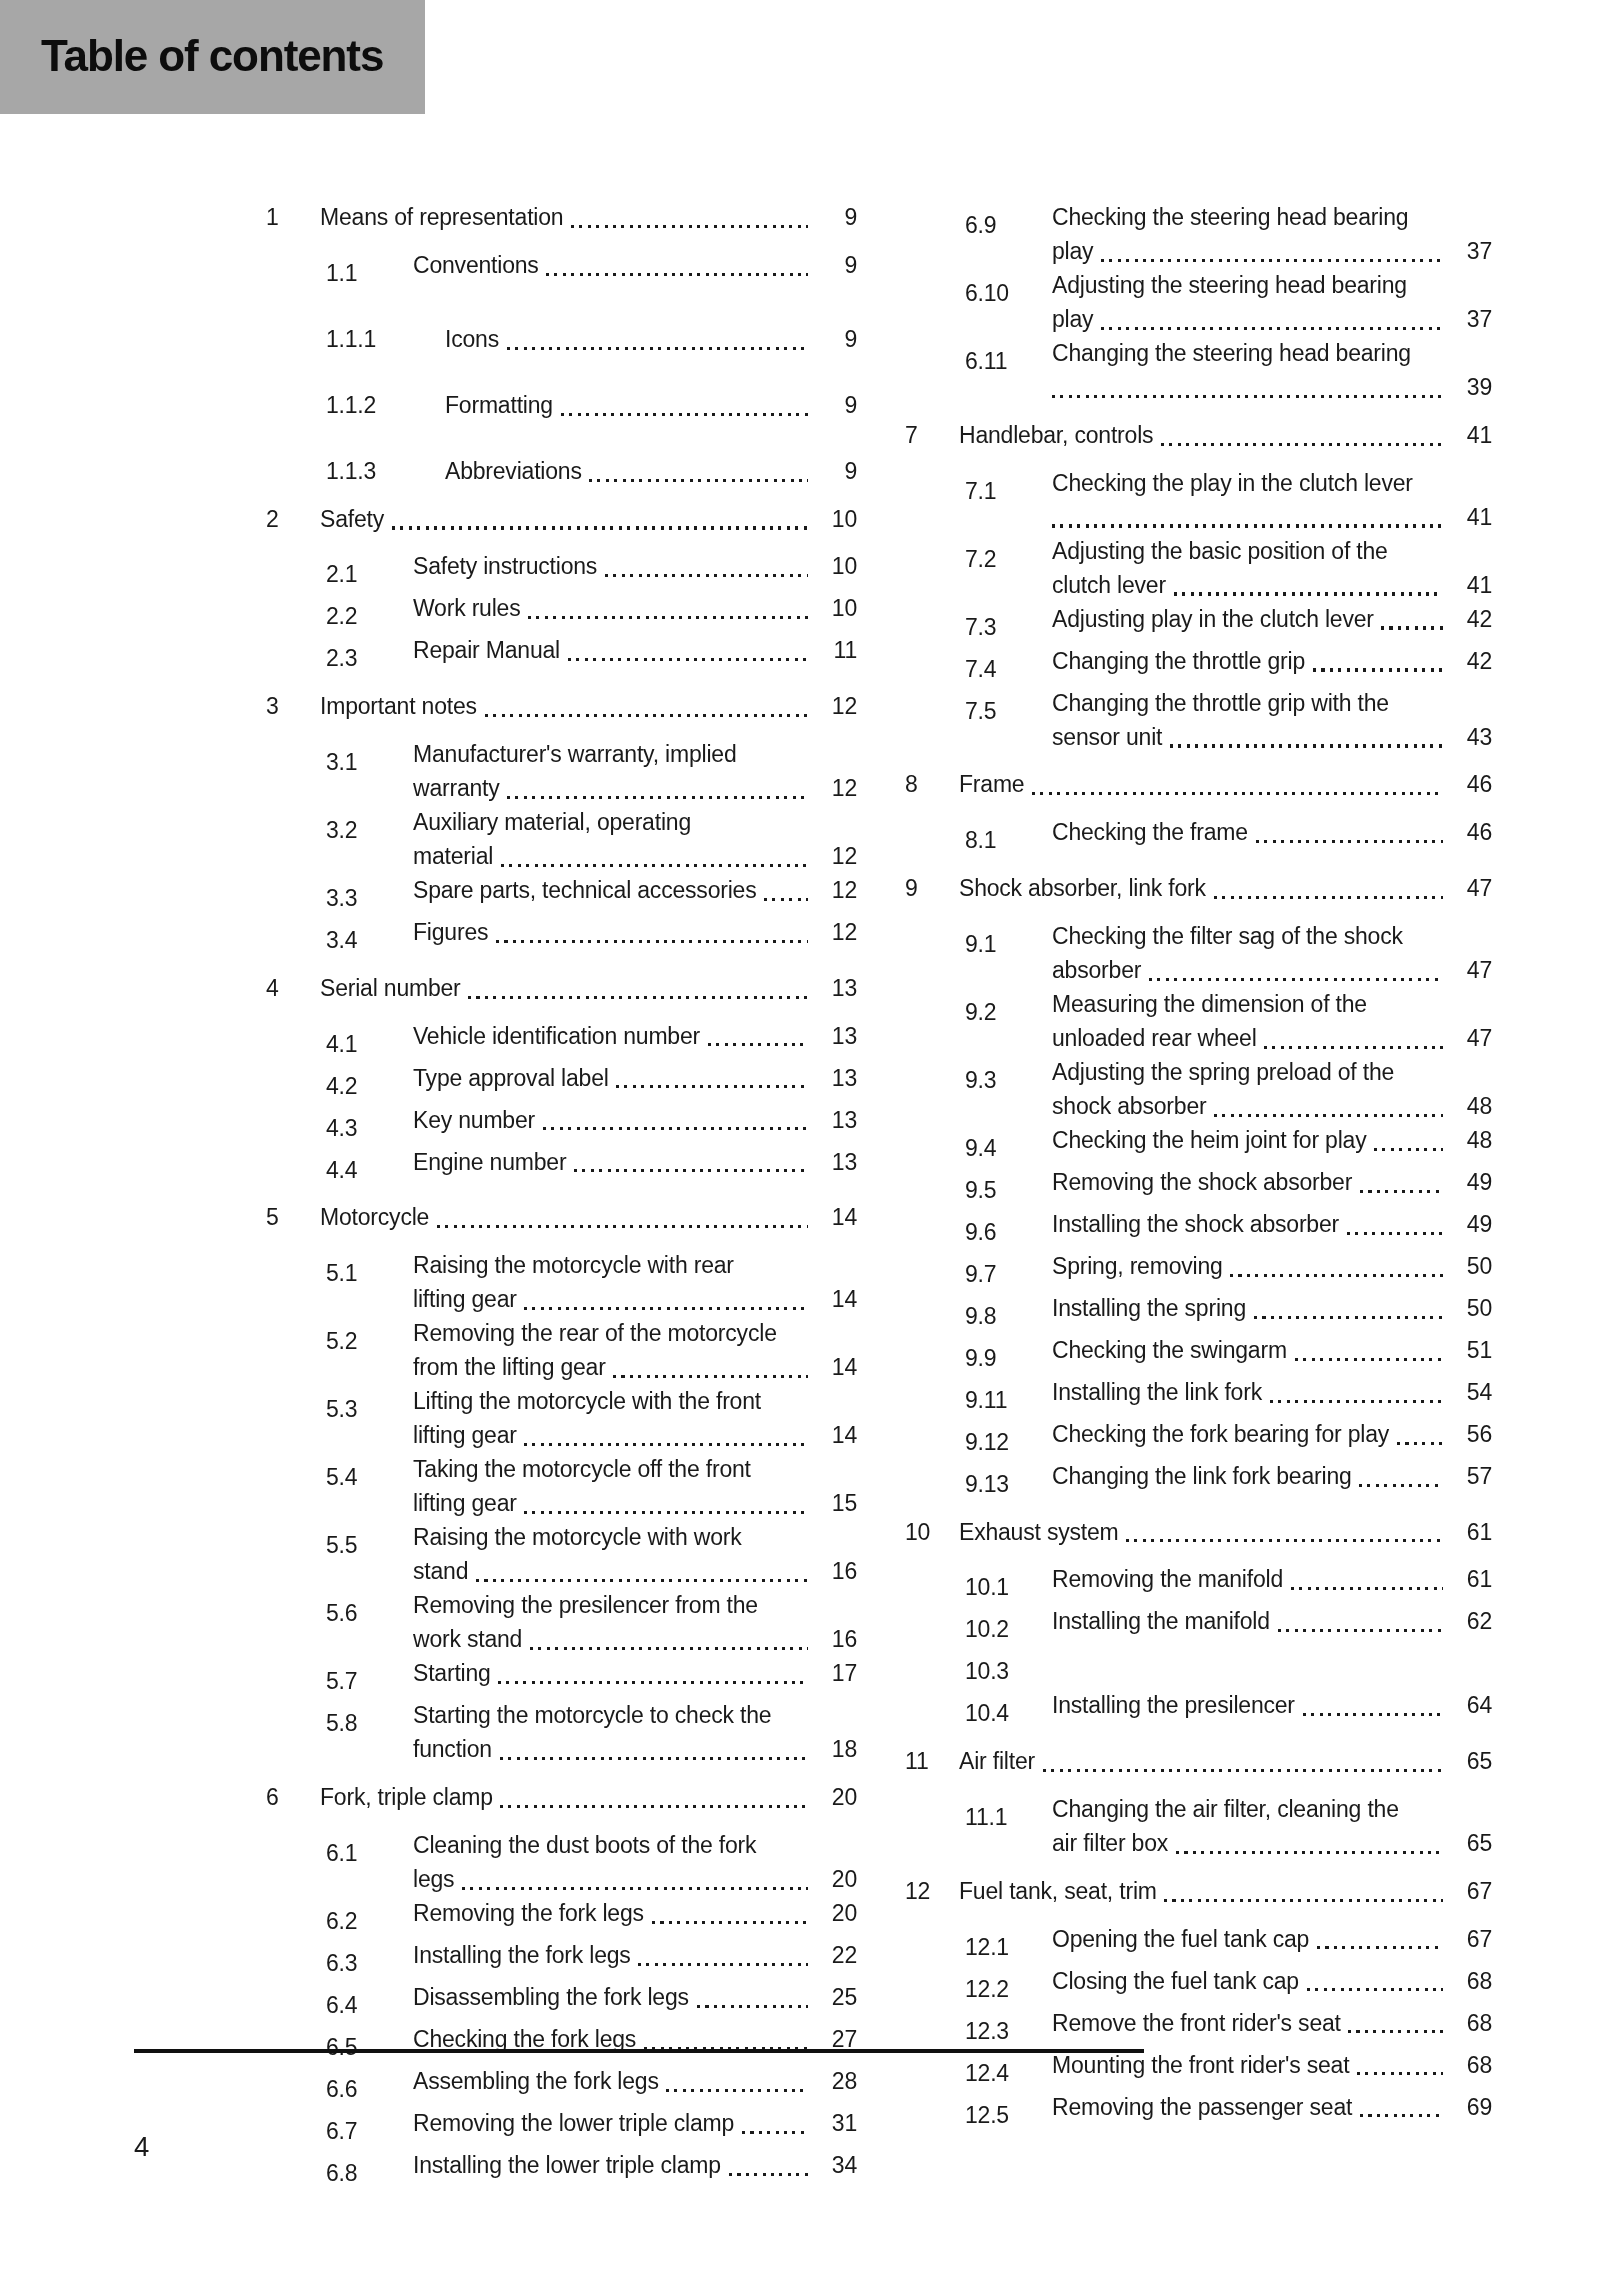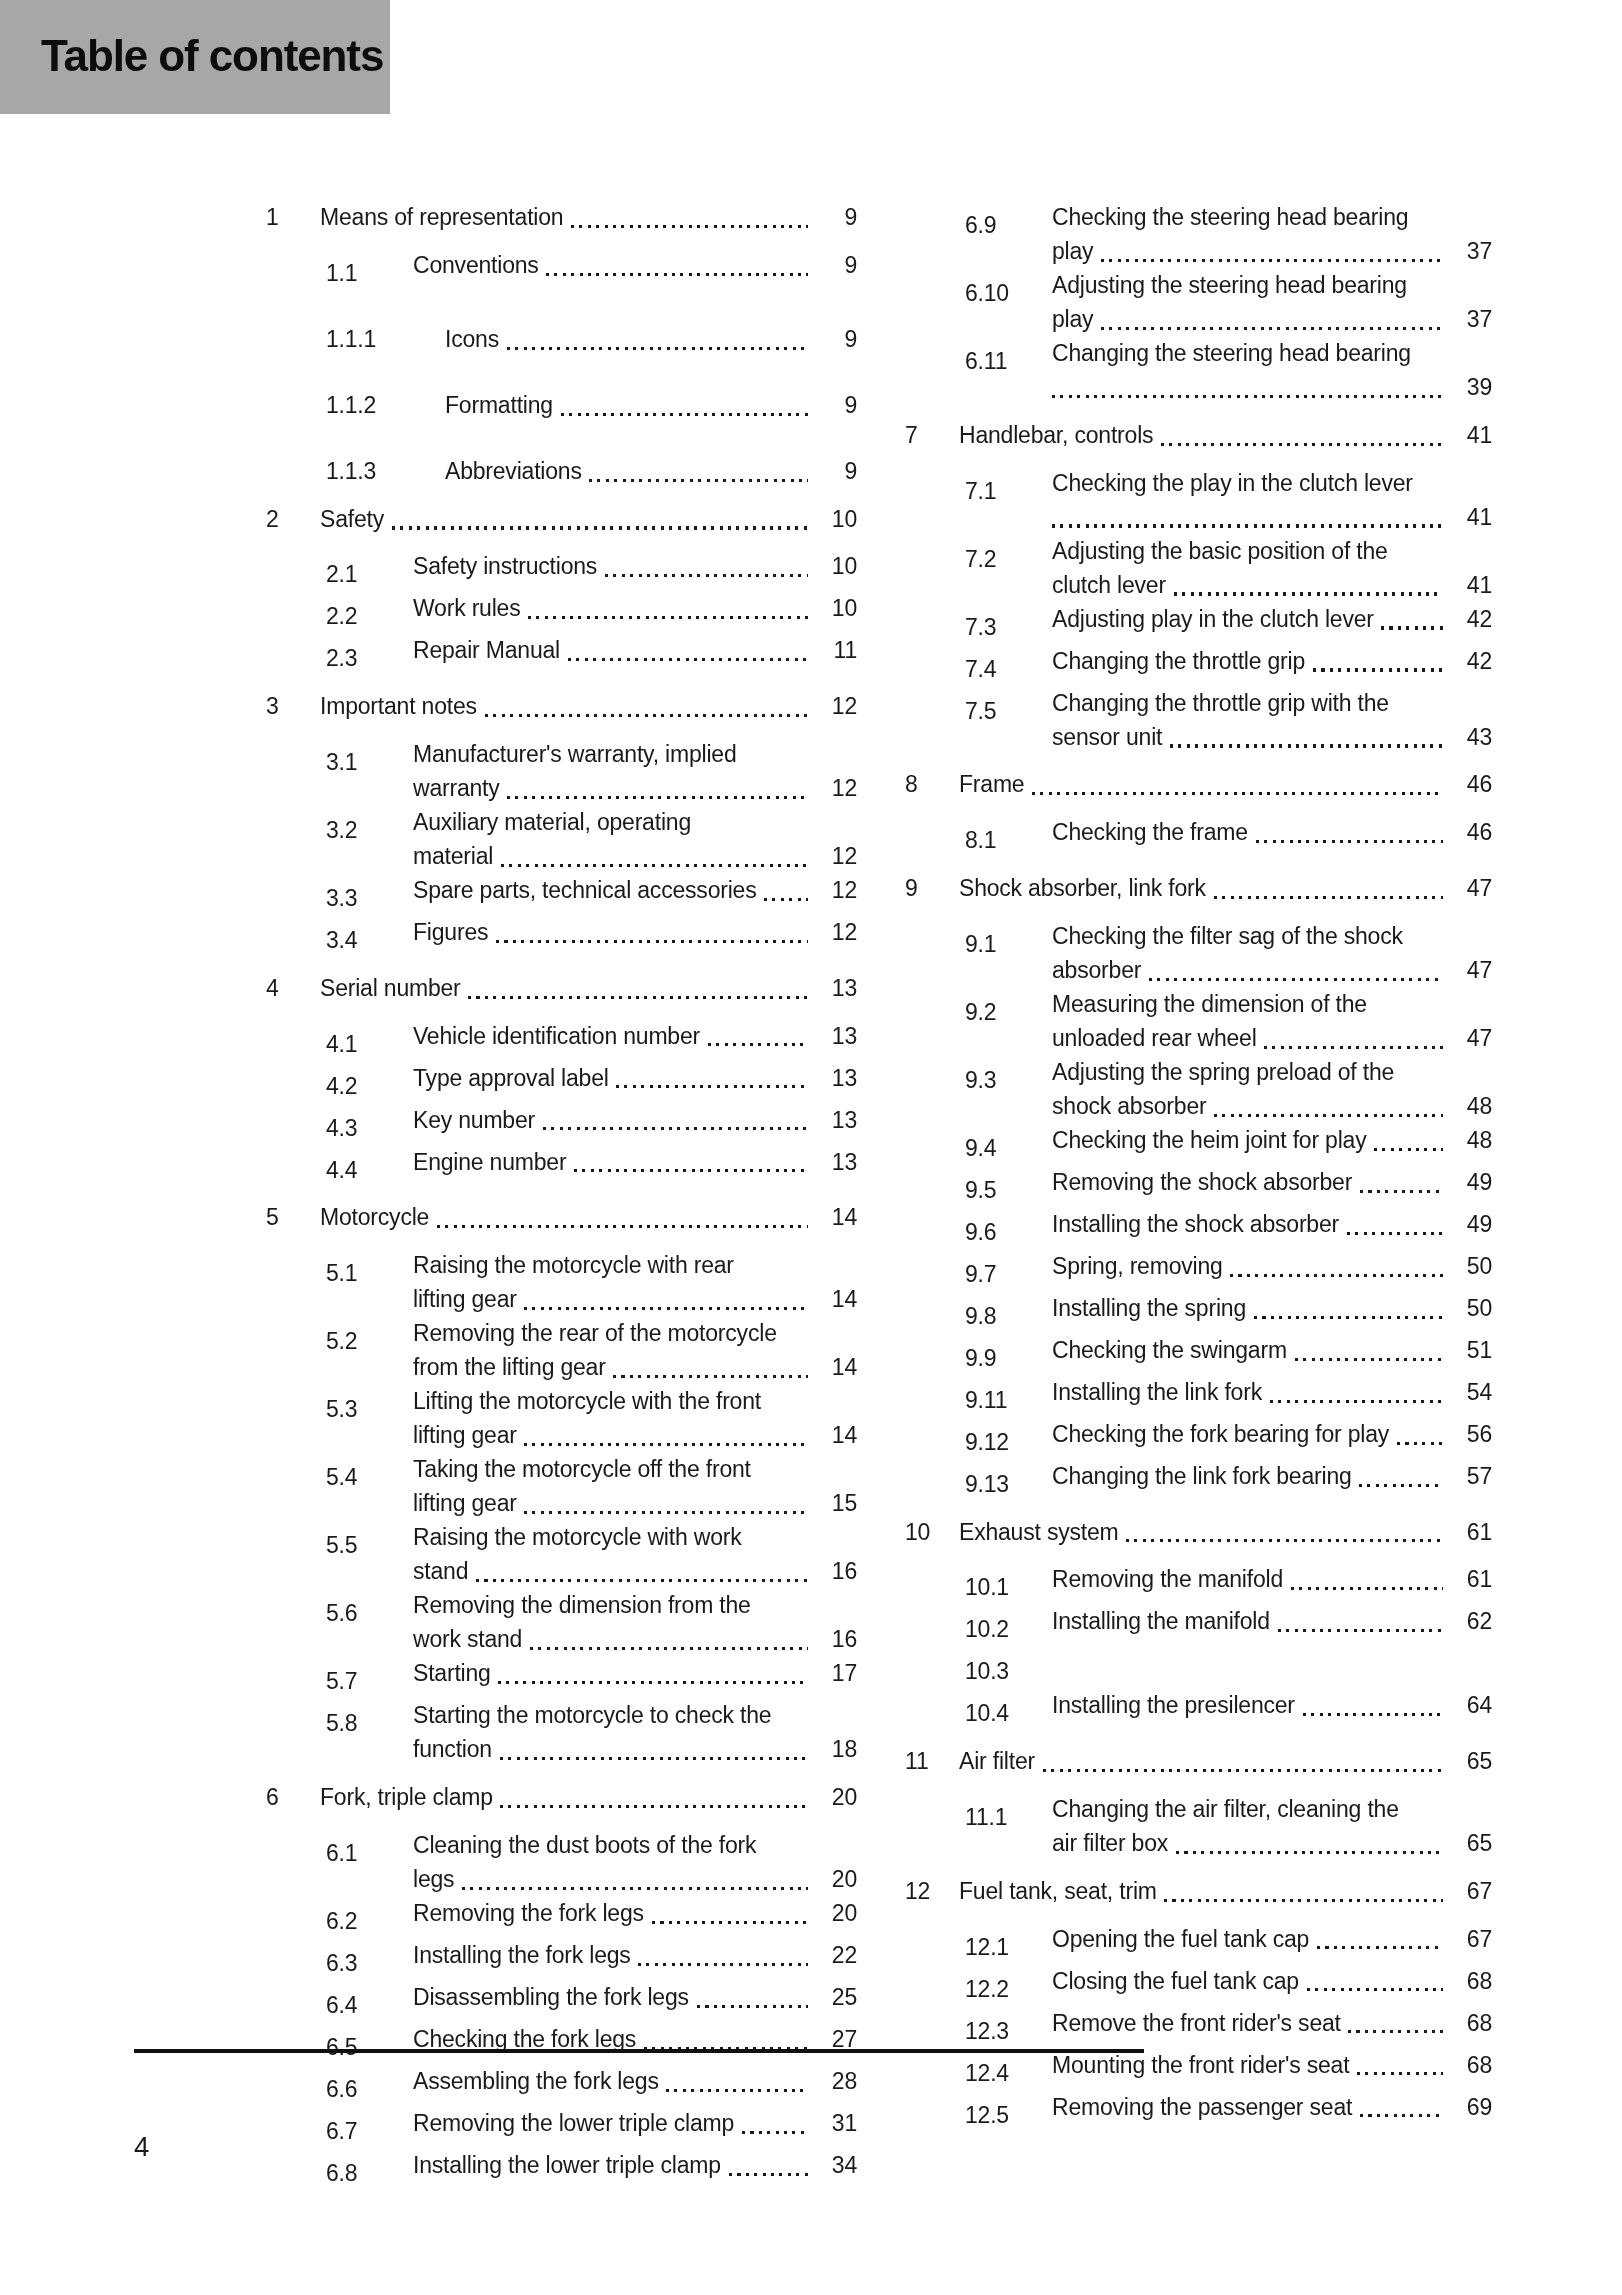--- a/index.html
+++ b/index.html
@@ -8,21 +8,21 @@
     background:#ffffff;
     font-family:"Liberation Sans", sans-serif;
     color:#1a1a1a;
     position:relative;
     overflow:hidden;
   }
 
   
   .header-box {
     position:absolute; left:0; top:0;
-    width:390px; height:114px;
+    width:425px; height:114px;
     background:#a7a7a7;
   }
   .header-box .title {
     margin:0; padding:31px 0 0 41px;
     font-size:44px; font-weight:700; letter-spacing:-1.1px;
     color:#0d0d0d;
     white-space:nowrap;
   }
 
   
@@ -330,21 +330,21 @@
           <div class="lastline">
             <span class="ttext">stand</span>
             <span class="dots"></span>
             <span class="pagenum">16</span>
           </div>
         </div>
       </div>
       <div class="entry l2">
         <span class="num">5.6</span>
         <div class="body">
-          <div class="tline">Removing the dimension from the</div>
+          <div class="tline">Removing the presilencer from the</div>
           <div class="lastline">
             <span class="ttext">work stand</span>
             <span class="dots"></span>
             <span class="pagenum">16</span>
           </div>
         </div>
       </div>
       <div class="entry l2">
         <span class="num">5.7</span>
         <div class="body">

